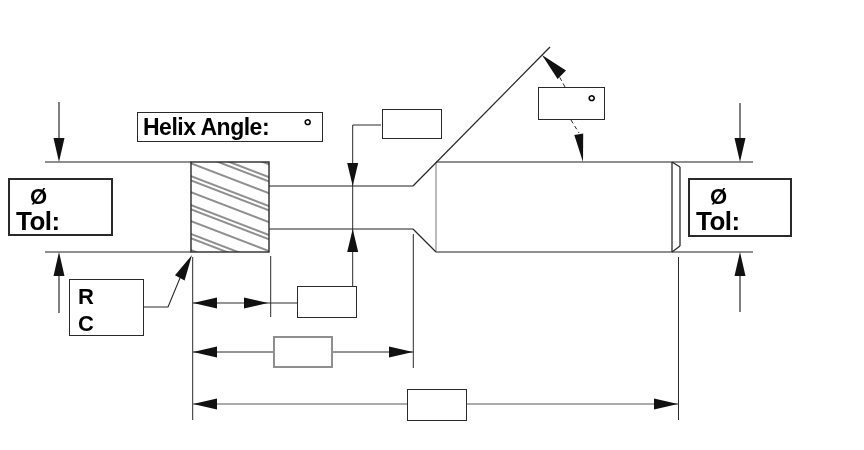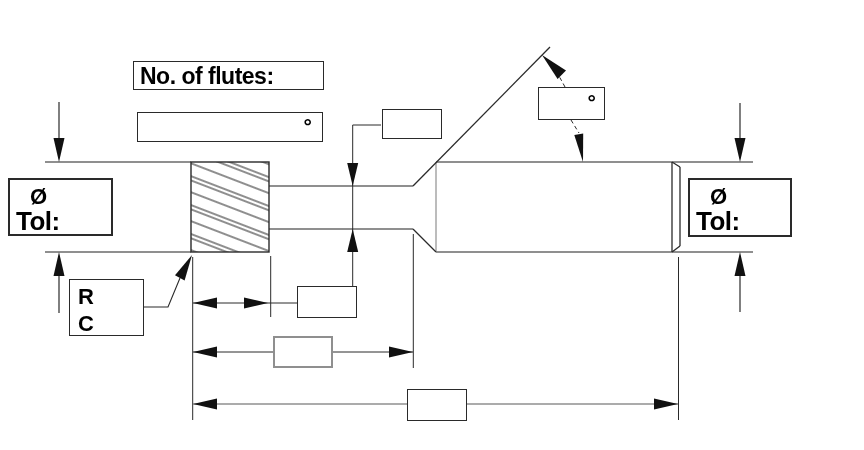--- a/index.html
+++ b/index.html
@@ -103,25 +103,23 @@
       <polygon points="193,352 217,346.5 217,357.5"></polygon>
       <polygon points="413,352 389,346.5 389,357.5"></polygon>
       <polygon points="193,404 217,398.5 217,409.5"></polygon>
       <polygon points="678,404 654,398.5 654,409.5"></polygon>
       <polygon points="192,255 184.6,280.5 175,275.3"></polygon>
       <polygon points="542,55 557.6,79 566,70.6"></polygon>
       <polygon points="583,162 574.3,135 583.2,133.6"></polygon>
     </g>
   </svg>
 
-  <div class="fbox" style="left:133px;top:61px;width:191px;height:29px;">
-    <span class="lbl flutes-lbl">No. of flutes:</span>
-  </div>
 
   <div class="fbox" style="left:137px;top:112px;width:186px;height:30px;">
+    <span class="lbl helix-lbl">Helix Angle:</span>
     <span class="deg helix-deg">°</span>
   </div>
 
   <div class="fbox" style="left:382px;top:109px;width:60px;height:30px;border-width:1.5px;"></div>
 
   <div class="fbox" style="left:538px;top:87px;width:67px;height:33px;border-width:1.5px;">
     <span class="deg chamfer-deg">°</span>
   </div>
 
   <div class="fbox thick" style="left:8px;top:178px;width:105px;height:58px;">

